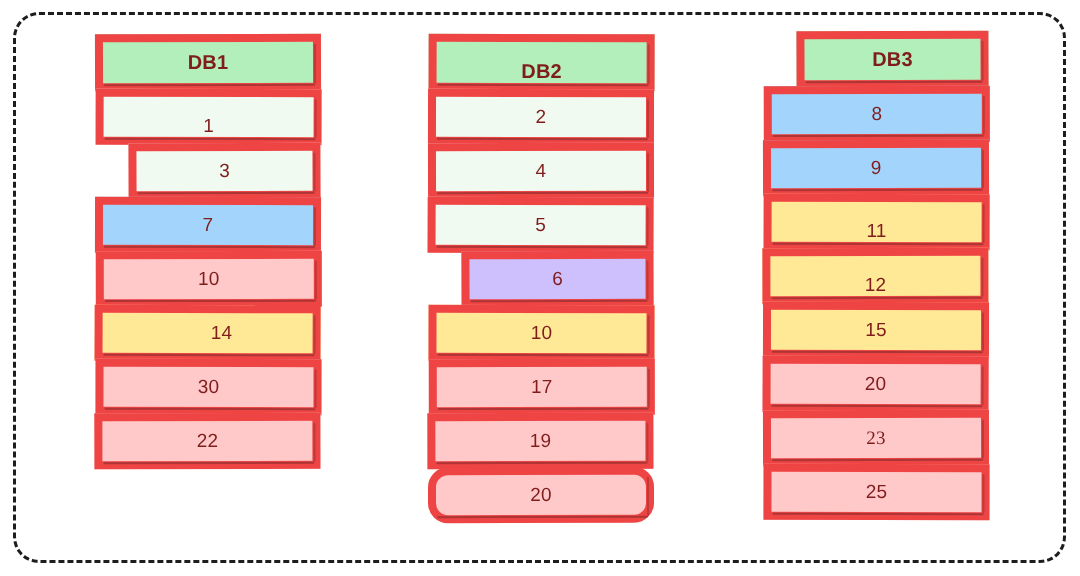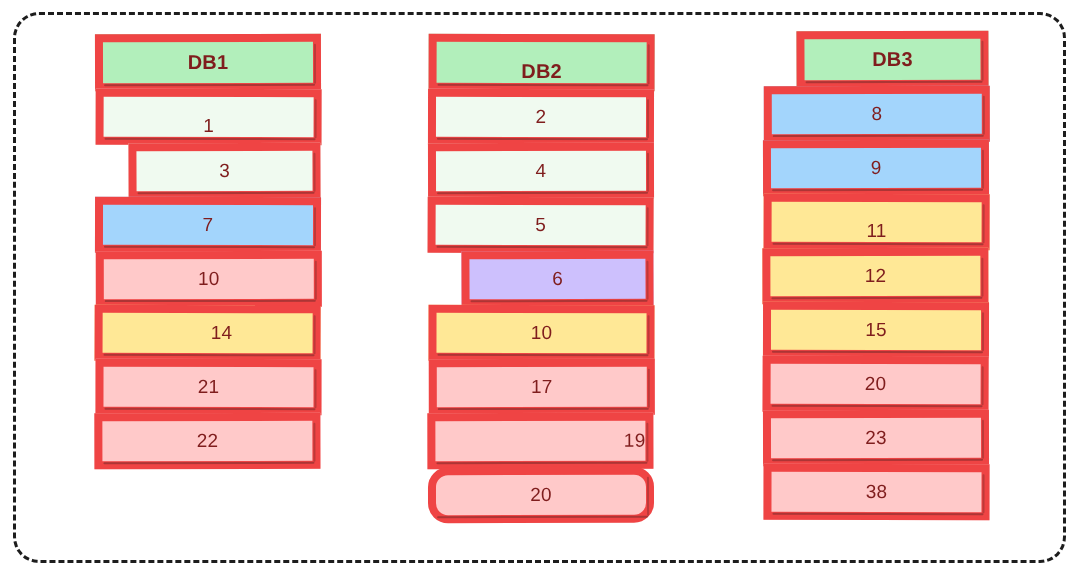--- a/index.html
+++ b/index.html
@@ -125,21 +125,21 @@
     <div class="cell sk4" style="background: rgb(163, 213, 252);">
       <span class="label">7</span>
     </div>
     <div class="cell sk5" style="background: rgb(255, 201, 201);">
       <span class="label">10</span>
     </div>
     <div class="cell sk6" style="background: rgb(255, 232, 150); padding-left: 28px;">
       <span class="label">14</span>
     </div>
     <div class="cell sk8" style="background: rgb(255, 201, 201);">
-      <span class="label">21</span>
+      <span class="label">30</span>
     </div>
     <div class="cell sk9" style="background: rgb(255, 201, 201);">
       <span class="label">22</span>
     </div>
   </div>
 
   <div class="column" id="col-db2">
     <div class="cell header sk2" style="background: rgb(178, 239, 187);">
       <span class="label">DB2</span>
     </div>
@@ -154,51 +154,51 @@
     </div>
     <div class="cell sk3" style="background: rgb(205, 192, 253);">
       <span class="label">6</span>
     </div>
     <div class="cell sk8" style="background: rgb(255, 232, 150);">
       <span class="label">10</span>
     </div>
     <div class="cell sk5" style="background: rgb(255, 201, 201);">
       <span class="label">17</span>
     </div>
-    <div class="cell sk9" style="background: rgb(255, 201, 201); justify-content: flex-end;">
+    <div class="cell sk9" style="background: rgb(255, 201, 201);">
       <span class="label">19</span>
     </div>
     <div class="cell sk7" style="background: rgb(255, 201, 201); border-radius: 20px;">
       <span class="label">20</span>
     </div>
   </div>
 
   <div class="column" id="col-db3">
     <div class="cell header sk3" style="background: rgb(178, 239, 187);">
       <span class="label">DB3</span>
     </div>
     <div class="cell sk5" style="background: rgb(163, 213, 252);">
       <span class="label">8</span>
     </div>
     <div class="cell sk7" style="background: rgb(163, 213, 252);">
       <span class="label">9</span>
     </div>
     <div class="cell sk2" style="background: rgb(255, 232, 150);">
       <span class="label">11</span>
     </div>
-    <div class="cell sk9" style="background: rgb(255, 232, 150);">
+    <div class="cell sk9" style="background: rgb(255, 232, 150); align-items: flex-end;">
       <span class="label">12</span>
     </div>
     <div class="cell sk4" style="background: rgb(255, 232, 150);">
       <span class="label">15</span>
     </div>
     <div class="cell sk6" style="background: rgb(255, 201, 201);">
       <span class="label">20</span>
     </div>
-    <div class="cell sk1" style="background: rgb(255, 201, 201);">
+    <div class="cell sk1" style="background: rgb(255, 201, 201); font-family: Liberation Serif, serif;">
       <span class="label">23</span>
     </div>
     <div class="cell sk8" style="background: rgb(255, 201, 201);">
-      <span class="label">38</span>
+      <span class="label">25</span>
     </div>
   </div>
 
 </div>
 
 </body></html>

